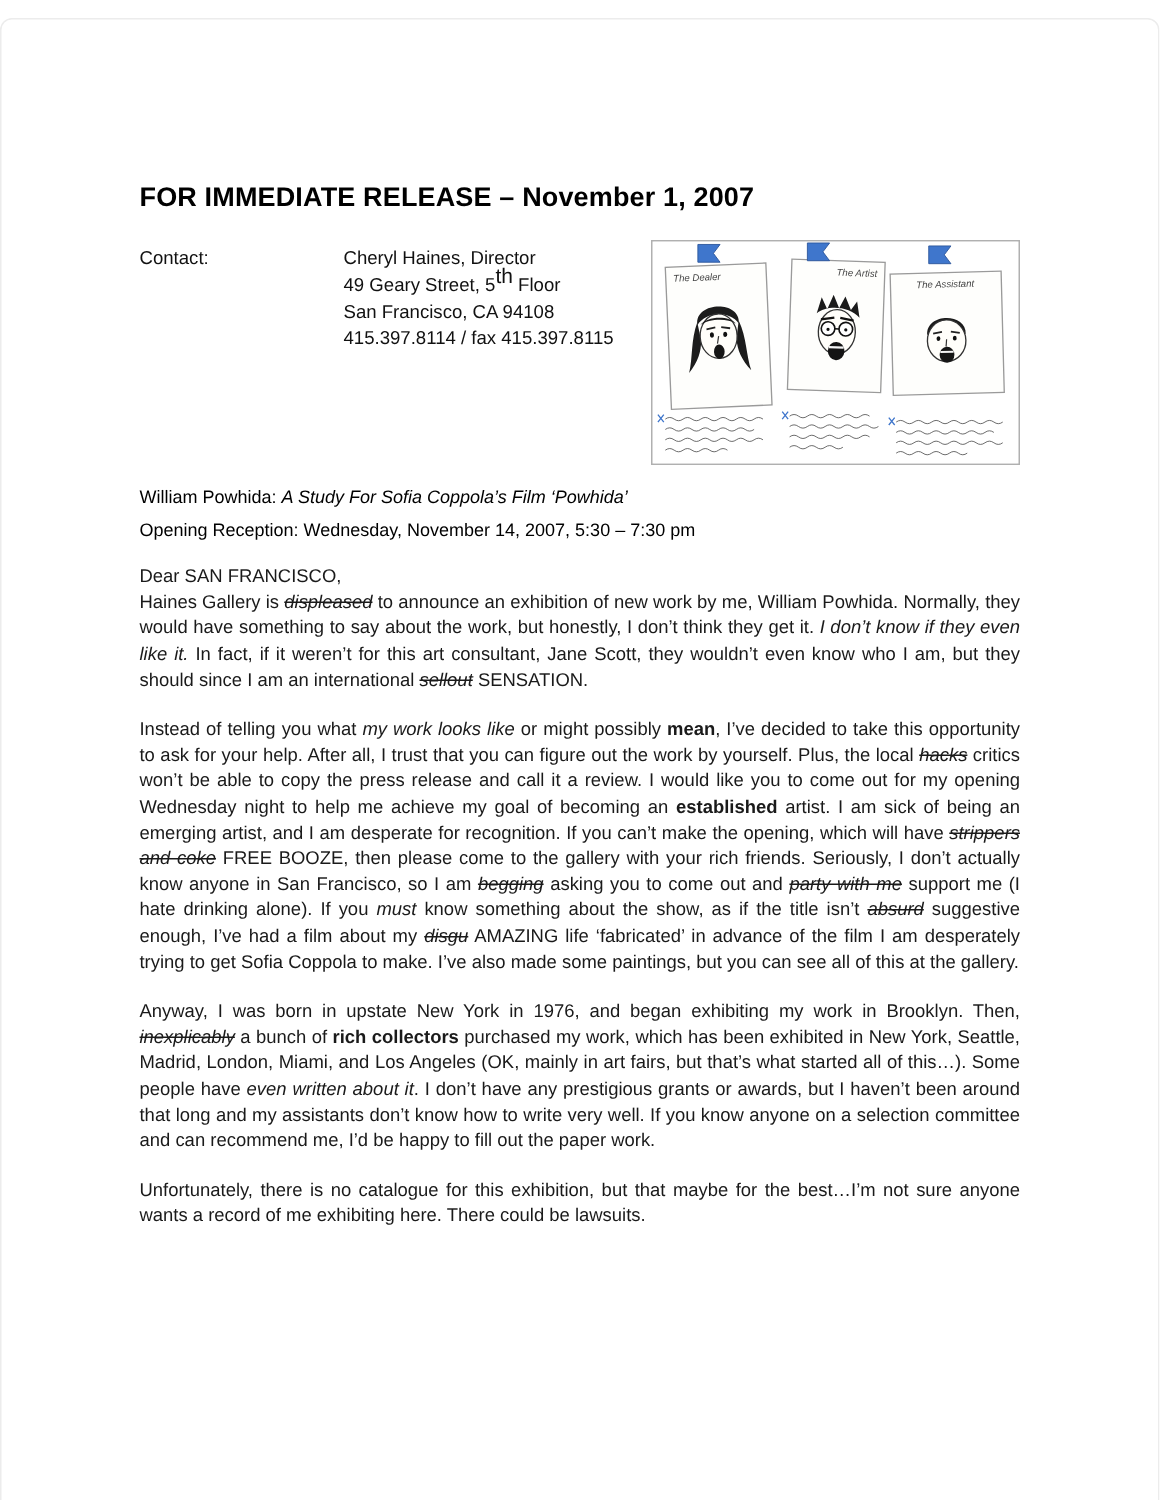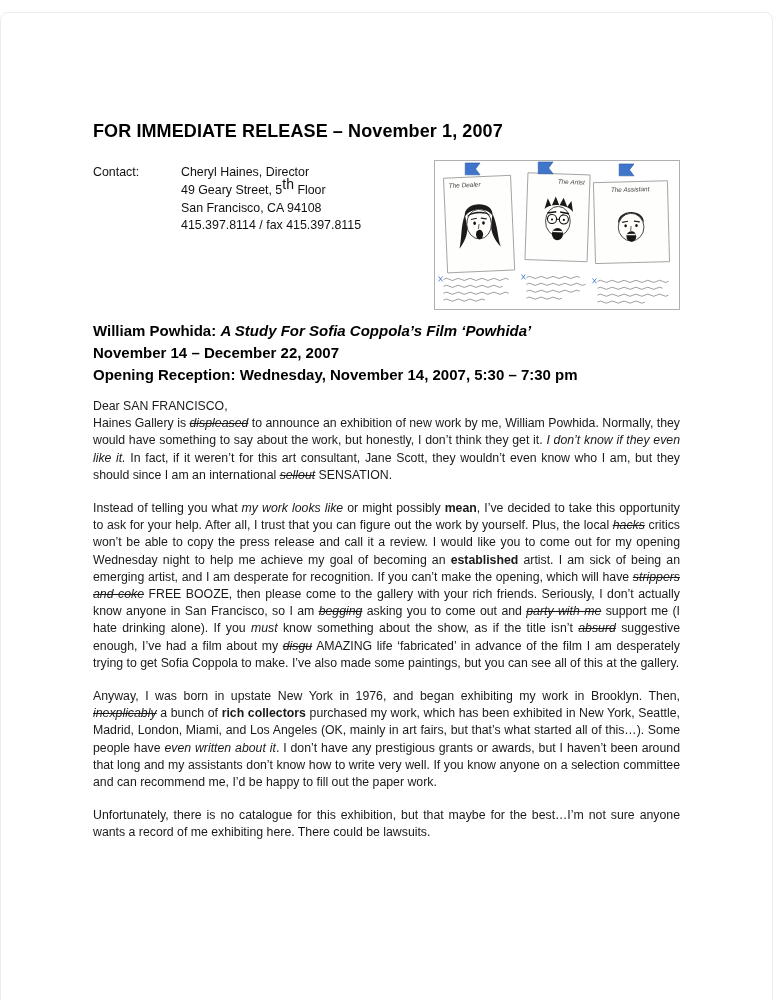--- a/index.html
+++ b/index.html
@@ -6,31 +6,31 @@
   html,body { background:#ffffff; }
   body { font-family:"Liberation Sans","DejaVu Sans",sans-serif; color:#1a1a1a; }
   .page {
     width:773px; height:1000px; margin:12px auto; background:#ffffff;
     border:1px solid #ececec; border-radius:8px;
     padding:108px 92px 0 92px; overflow:hidden; position:relative;
   }
   .release-heading { font-size:18px; font-weight:700; color:#000; letter-spacing:0.1px; }
 
   .contact-row { display:flex; align-items:flex-start; margin-top:22px; }
-  .contact-cols { display:flex; font-size:12.4px; line-height:17.8px; color:#111; }
+  .contact-cols { display:flex; font-size:12.4px; line-height:17.8px; color:#111;gap:48px; }
   .contact-label { width:88px; }
   .contact-details div { white-space:nowrap; }
   sup { font-size:14px; vertical-align:super; line-height:0; }
 
   .artwork-frame {
     margin-left:auto; width:246px; height:150px; border:1px solid #b0b0b0;
     background:#fff; margin-top:-4px; overflow:hidden;
   }
 
-  .title-block { margin-top:10px; font-weight:700; font-size:15px; line-height:22px; color:#000; }
+  .title-block { margin-top:10px; font-weight:400; font-size:12px; line-height:22px; color:#000; }
   .italic { font-style:italic; }
 
   .body-text { margin-top:12px; font-size:12.3px; line-height:17.2px; text-align:justify; }
   .para { margin:0 0 16px 0; }
   .line { display:block; }
   .rich { display:block; }
   .seg-strike { text-decoration:line-through;font-style:italic; }
   .seg-bold { font-weight:700; }
   .seg-italic { font-style:italic; }
 
@@ -129,21 +129,20 @@
           <path d="M3 117 l4 5 M3 122 l4 -5"></path>
           <path d="M87 115 l4 5 M87 120 l4 -5"></path>
           <path d="M159 119 l4 5 M159 124 l4 -5"></path>
         </g>
       </svg>
     </div>
   </div>
 
   <div class="title-block">
     <div class="title-line"><span>William Powhida: </span><span class="italic">A Study For Sofia Coppola’s Film ‘Powhida’</span></div>
-    <div class="title-line">November 14 – December 22, 2007</div>
     <div class="title-line">Opening Reception: Wednesday, November 14, 2007, 5:30 – 7:30 pm</div>
   </div>
 
   <div class="body-text">
     <p class="para">
       <span class="line">Dear SAN FRANCISCO,</span>
       <span class="rich"><span>Haines Gallery is </span><span class="seg-strike">displeased</span><span> to announce an exhibition of new work by me, William Powhida.  Normally, they would have something to say about the work, but honestly, I don’t think they get it.  </span><span class="seg-italic">I don’t know if they even like it.</span><span>  In fact, if it weren’t for this art consultant, Jane Scott, they wouldn’t even know who I am, but they should since I am an international </span><span class="seg-strike">sellout</span><span> SENSATION.</span></span>
     </p>
     <p class="para">
         <span class="rich"><span>Instead of telling you what </span><span class="seg-italic">my work looks like</span><span> or might possibly </span><span class="seg-bold">mean</span><span>, I’ve decided to take this opportunity to ask for your help.  After all, I trust that you can figure out the work by yourself.  Plus, the local </span><span class="seg-strike">hacks</span><span> critics won’t be able to copy the press release and call it a review.  I would like you to come out for my opening Wednesday night to help me achieve my goal of becoming an </span><span class="seg-bold">established</span><span> artist.  I am sick of being an emerging artist, and I am desperate for recognition.  If you can’t make the opening, which will have </span><span class="seg-strike">strippers and coke</span><span> FREE BOOZE, then please come to the gallery with your rich friends.  Seriously, I don’t actually know anyone in San Francisco, so I am </span><span class="seg-strike">begging</span><span> asking you to come out and </span><span class="seg-strike">party with me</span><span> support me (I hate drinking alone).  If you </span><span class="seg-italic">must</span><span> know something about the show, as if the title isn’t </span><span class="seg-strike">absurd</span><span> suggestive enough, I’ve had a film about my </span><span class="seg-strike">disgu</span><span> AMAZING life ‘fabricated’ in advance of the film I am desperately trying to get Sofia Coppola to make.  I’ve also made some paintings, but you can see all of this at the gallery.</span></span>

